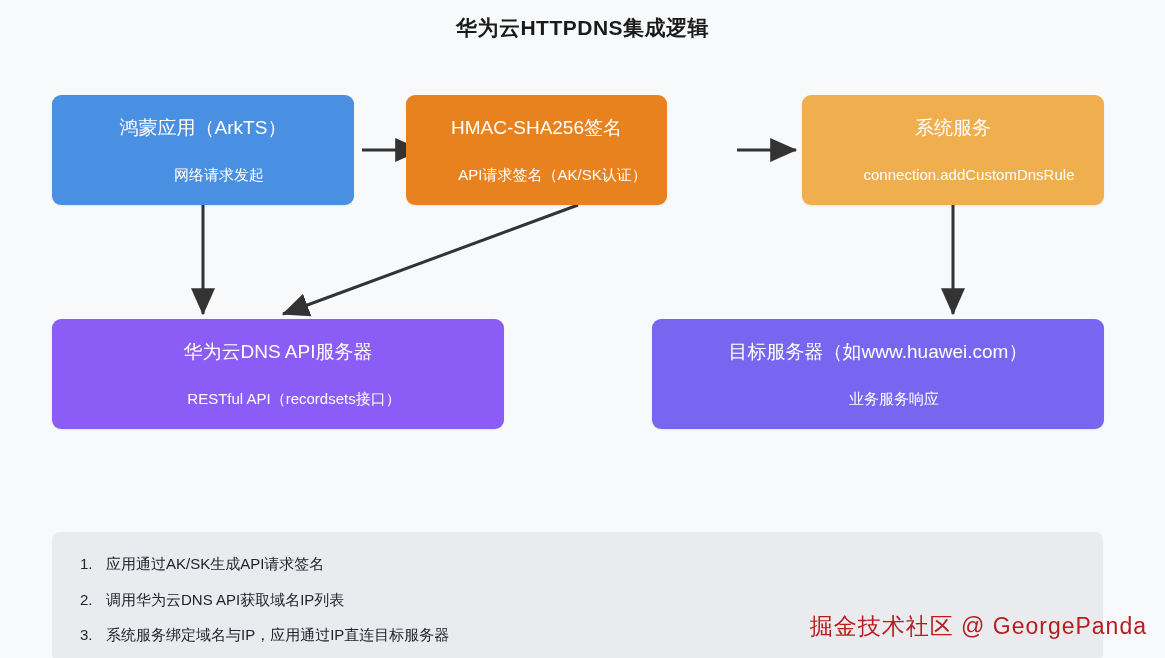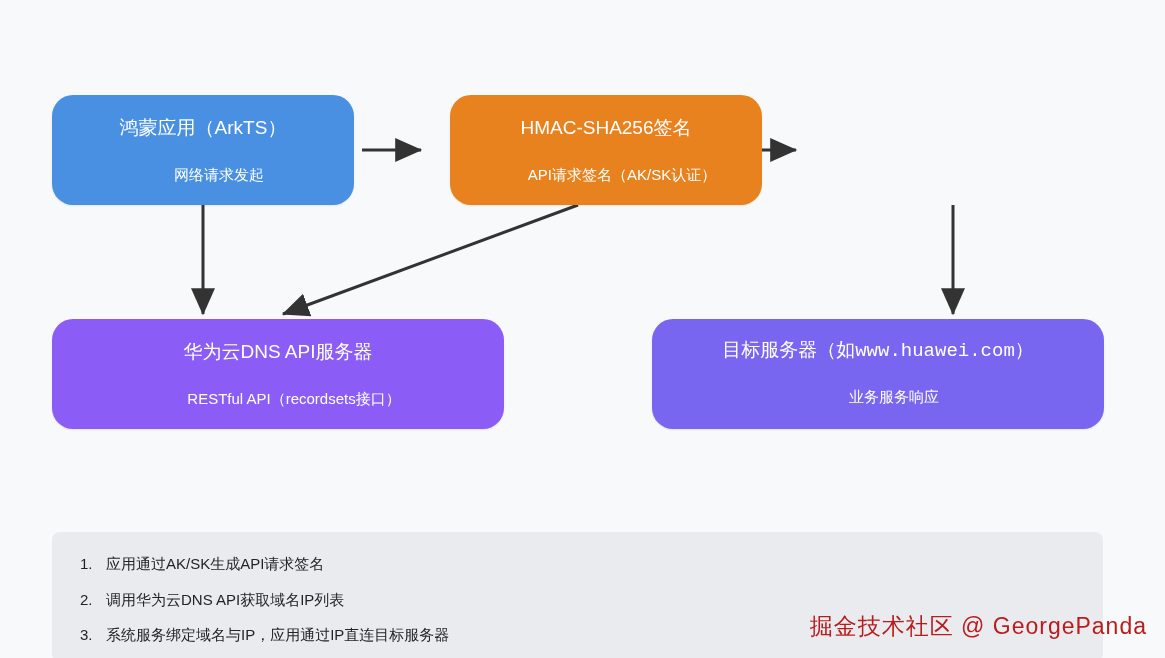--- a/index.html
+++ b/index.html
@@ -25,21 +25,21 @@
     top: 14px;
     width: 1165px;
     text-align: center;
     font-size: 21px;
     font-weight: bold;
     color: #1a1a1a;
     letter-spacing: 0.5px;
   }
   .node {
     position: absolute;
-    border-radius: 21px;
+    border-radius: 9px;
     display: flex;
     flex-direction: column;
     align-items: center;
     justify-content: center;
     box-sizing: border-box;
     box-shadow: 0 1px 2px rgba(0,0,0,0.08);
     gap: 12px;
   }
   .node .node-title {
     color: #ffffff;
@@ -52,24 +52,24 @@
     color: #ffffff;
     font-size: 15px;
     line-height: 1.25;
     text-align: left;
     margin-top: 14px;
     white-space: nowrap;
     margin-left: 32px;
   }
   
   #node-app      { left: 52px;  top: 95px;  width: 302px; height: 110px; background: #4a90e2; }
-  #node-sign     { left: 450px; top: 95px;  width: 312px; height: 110px; background: #e8821e; }
+  #node-sign     { left: 406px; top: 95px;  width: 261px; height: 110px; background: #e8821e; }
   #node-sys      { left: 802px; top: 95px;  width: 302px; height: 110px; background: #efaf4e; }
   #node-dnsapi   { left: 52px;  top: 319px; width: 452px; height: 110px; background: #8b5cf6; }
-  #node-target   { left: 652px; top: 319px; width: 452px; height: 110px; background: #7865f0; font-family: Liberation Mono, monospace; }
+  #node-target   { left: 652px; top: 319px; width: 452px; height: 110px; background: #7865f0; }
 
   #arrows {
     position: absolute;
     left: 0;
     top: 0;
     width: 1165px;
     height: 658px;
     pointer-events: none;
   }
   #footer-box {
@@ -113,20 +113,21 @@
     color: #b91c1c;
     letter-spacing: 1px;
     white-space: nowrap;
   }
 </style>
 </head>
 <body>
 
 <div id="canvas">
 
+  <div id="title">华为云HTTPDNS集成逻辑</div>
 
   <svg id="arrows" viewBox="0 0 1165 658" xmlns="http://www.w3.org/2000/svg">
     <defs>
       <marker id="ah" markerWidth="10" markerHeight="10" refX="8.6" refY="4" orient="auto" markerUnits="strokeWidth">
         <path d="M0,0 L9,4 L0,8 z" fill="#333333"></path>
       </marker>
     </defs>
 
     <line x1="362" y1="150" x2="421" y2="150" stroke="#333333" stroke-width="3" marker-end="url(#ah)"></line>
 
@@ -142,20 +143,24 @@
   <div class="node" id="node-app">
     <div class="node-title">鸿蒙应用（ArkTS）</div>
     <div class="node-sub">网络请求发起</div>
   </div>
 
   <div class="node" id="node-sign">
     <div class="node-title">HMAC-SHA256签名</div>
     <div class="node-sub">API请求签名（AK/SK认证）</div>
   </div>
 
+  <div class="node" id="node-sys">
+    <div class="node-title">系统服务</div>
+    <div class="node-sub">connection.addCustomDnsRule</div>
+  </div>
 
   <div class="node" id="node-dnsapi">
     <div class="node-title">华为云DNS API服务器</div>
     <div class="node-sub">RESTful API（recordsets接口）</div>
   </div>
 
   <div class="node" id="node-target">
     <div class="node-title">目标服务器（如www.huawei.com）</div>
     <div class="node-sub">业务服务响应</div>
   </div>

